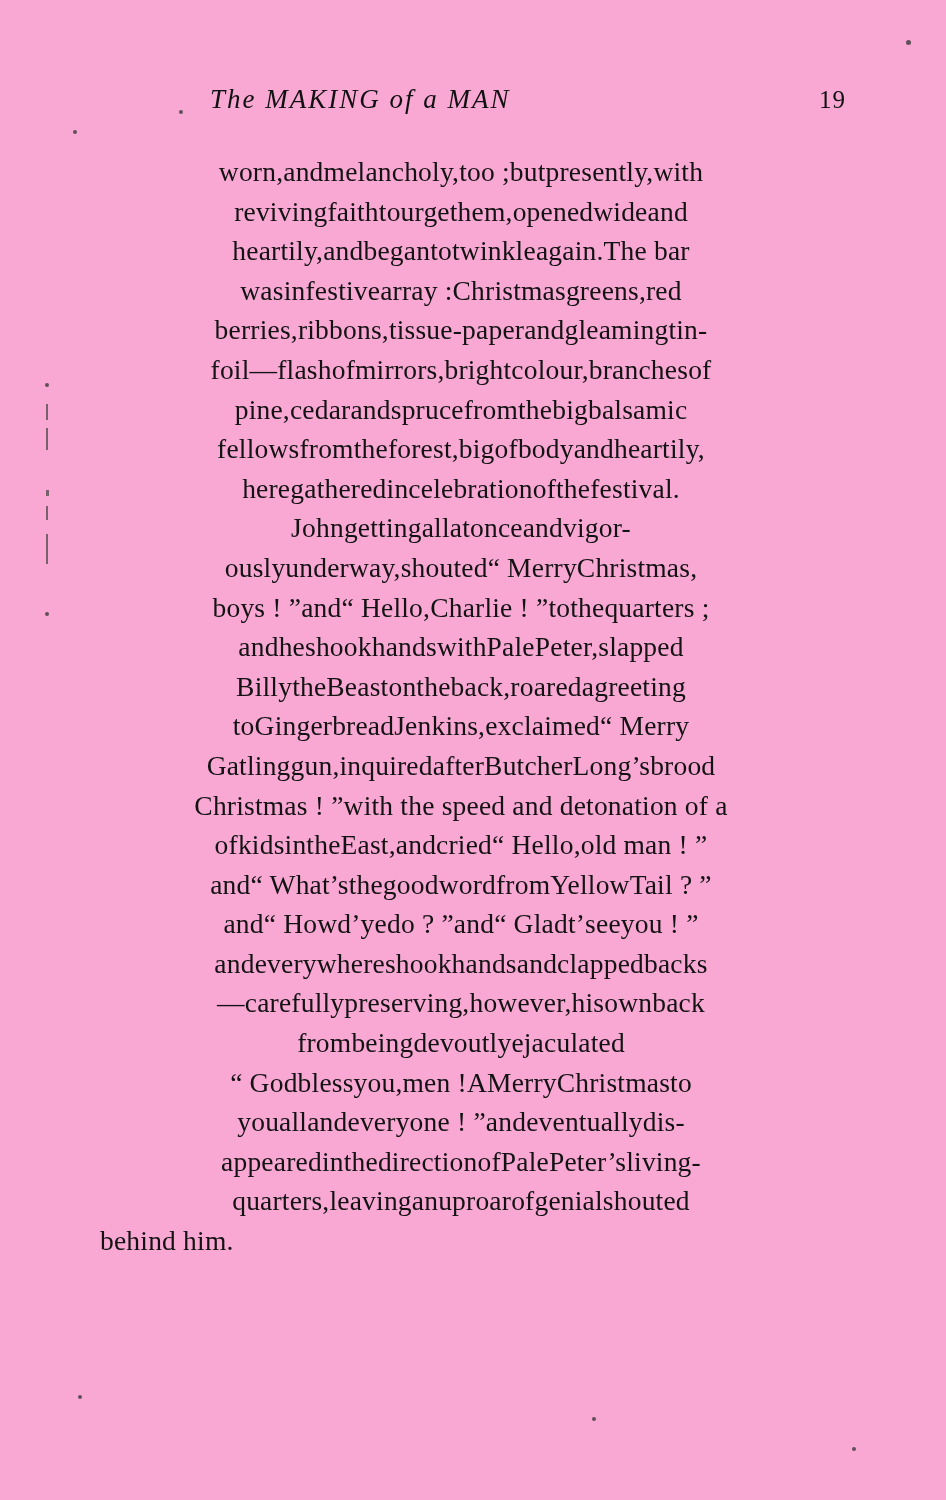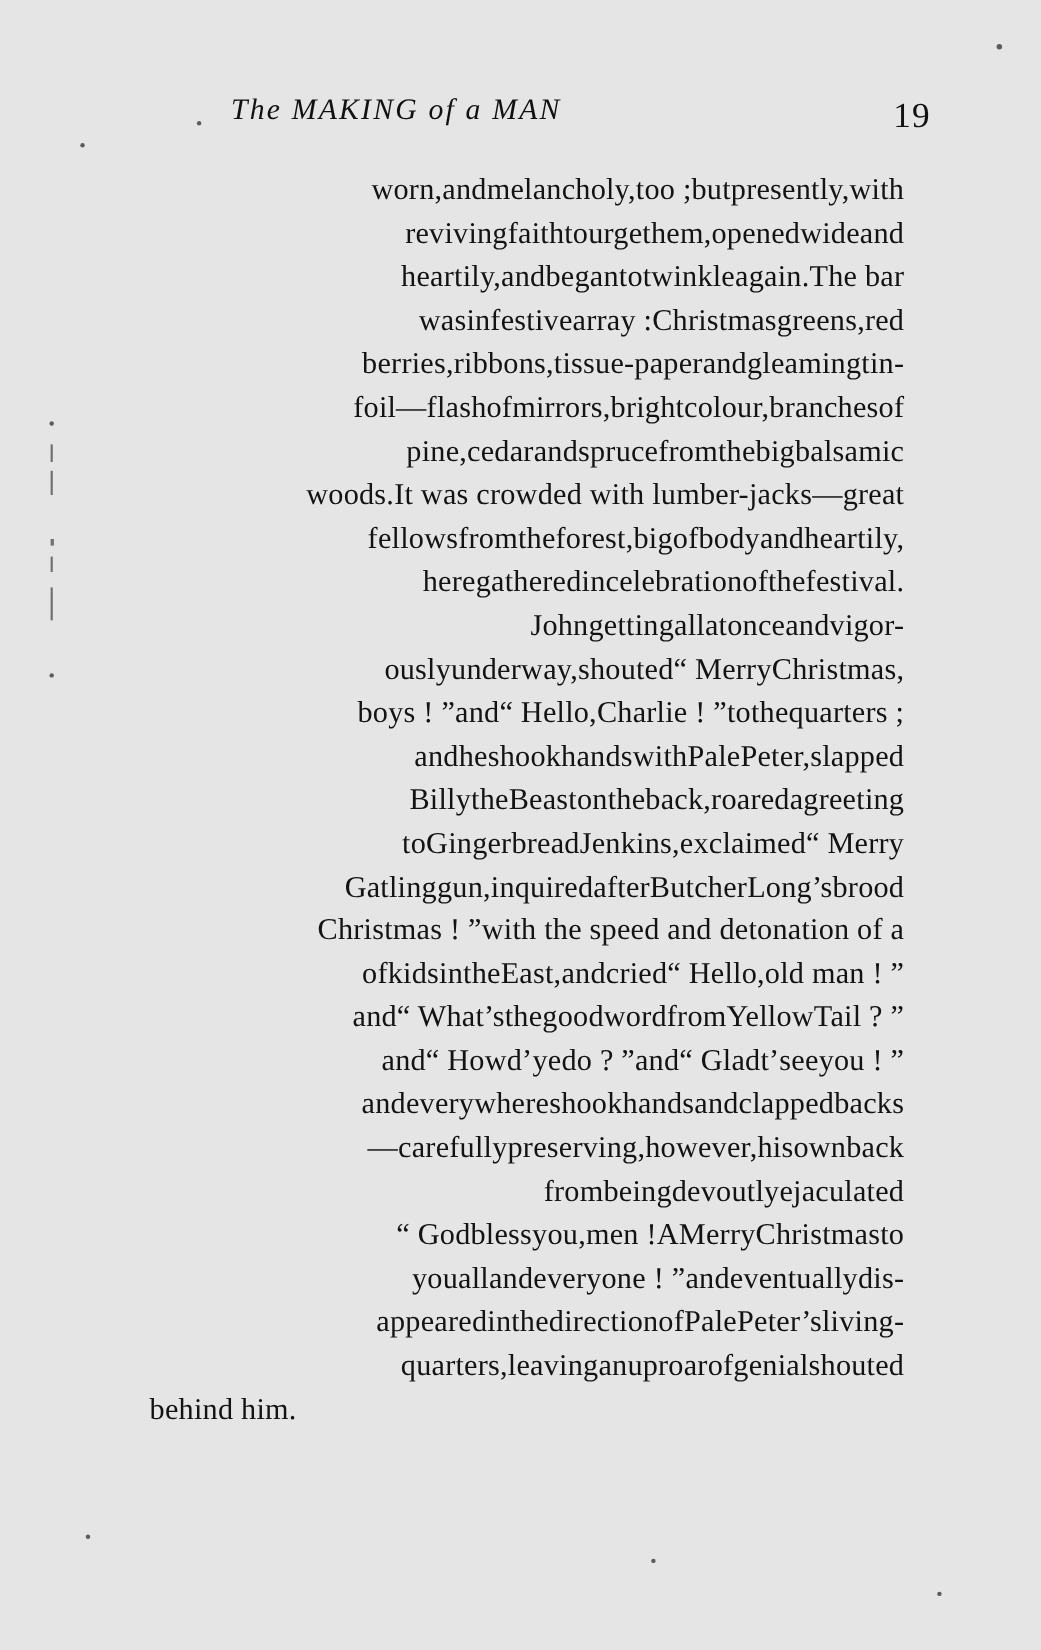--- a/index.html
+++ b/index.html
@@ -12,21 +12,21 @@
     height: 1500px;
     position: relative;
     overflow: hidden;
     font-family: "Liberation Serif", serif;
     color: #141414;
   }
 
   .page {
     position: absolute;
     inset: 0;
-    background: #e5e5e5;
+    background: #f9a8d4;
   }
 
   
   .running-head {
     position: absolute;
     top: 84px;
     left: 100px;
     width: 746px;
     height: 40px;
   }
@@ -39,21 +39,21 @@
     font-size: 27px;
     letter-spacing: 2.0px;
     white-space: nowrap;
     color: #111;
   }
   .head-folio {
     position: absolute;
     right: 0;
     top: 2px;
     font-family: "Liberation Serif", serif;
-    font-size: 32px;
+    font-size: 25px;
     letter-spacing: 1px;
     color: #111;
   }
 
   
   .textblock {
     position: absolute;
     top: 152px;
     left: 100px;
     width: 722px;
@@ -62,24 +62,24 @@
     height: 39.6px;
     line-height: 39.6px;
     font-size: 27.5px;
     white-space: nowrap;
     color: #131313;
     letter-spacing: 0.2px;
   }
   
   .line.just {
     display: flex;
-    justify-content: flex-end;
+    justify-content: center;
   }
   .line.just > span { display: inline-block; }
-  .line.last { display: block; margin-left: 36px; }
+  .line.last { display: block; }
   .line.indent { padding-left: 36px; }
 
   .w { white-space: pre; }
 
   
   .speck {
     position: absolute;
     background: #3a3a3a;
     border-radius: 50%;
     opacity: 0.8;
@@ -159,24 +159,20 @@
         </div>
       <div class="line just">
           <span class="w">pine,</span>
           <span class="w">cedar</span>
           <span class="w">and</span>
           <span class="w">spruce</span>
           <span class="w">from</span>
           <span class="w">the</span>
           <span class="w">big</span>
           <span class="w">balsamic</span>
-        </div>
-      <div class="line just">
-          <span class="w">woods.</span>
-          <span class="w">It was crowded with lumber-jacks—great</span>
         </div>
       <div class="line just">
           <span class="w">fellows</span>
           <span class="w">from</span>
           <span class="w">the</span>
           <span class="w">forest,</span>
           <span class="w">big</span>
           <span class="w">of</span>
           <span class="w">body</span>
           <span class="w">and</span>

